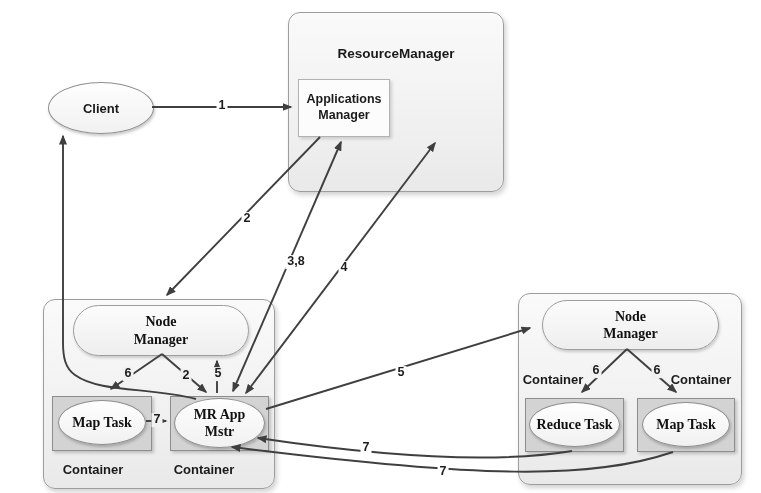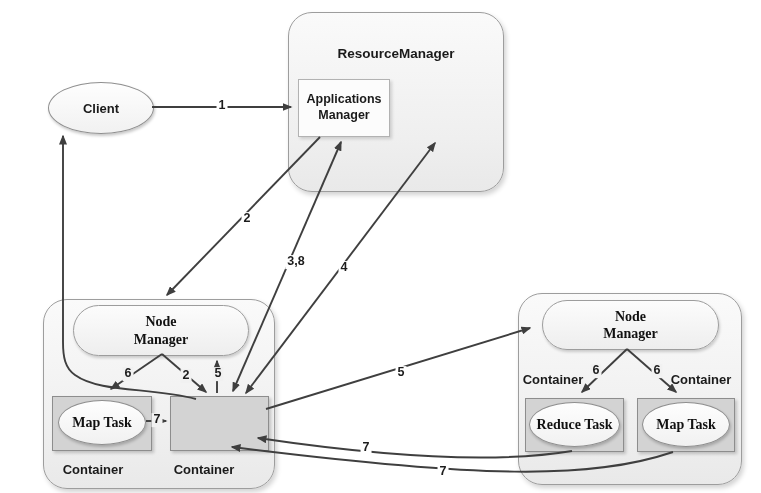--- a/index.html
+++ b/index.html
@@ -2,21 +2,21 @@
 <html><head>
 <meta charset="utf-8">
 <style>
   html,body{margin:0;padding:0;background:#ffffff;}
   .canvas{
     position:relative;width:761px;height:493px;background:#ffffff;overflow:hidden;
     font-family:"Liberation Sans",sans-serif;
   }
   
   .group{
-    position:absolute;border:1.6px solid #9d9d9d;border-radius:24px;
+    position:absolute;border:1.6px solid #9d9d9d;border-radius:12px;
     background:linear-gradient(180deg,#fafafa 0%,#efefef 70%,#e9e9e9 100%);
     box-shadow:2px 3px 5px rgba(0,0,0,0.18);
   }
   .group-title{
     position:absolute;width:100%;text-align:center;
     font-weight:bold;font-size:13.5px;color:#1a1a1a;
   }
   
   .inner-box{
     position:absolute;border:1.4px solid #b2b2b2;background:#fcfcfc;
@@ -81,20 +81,23 @@
 
   <div class="group" style="left:43px;top:299px;width:230px;height:188px;"></div>
   <div class="stadium" style="left:73px;top:305px;width:174px;height:49px;">
     <span class="serif-label wrap-70">Node Manager</span>
   </div>
   <div class="task-container" style="left:52px;top:396px;width:98px;height:53px;"></div>
   <div class="ellipse" style="left:58px;top:400px;width:86px;height:43px;">
     <span class="serif-label">Map Task</span>
   </div>
   <div class="task-container" style="left:170px;top:396px;width:97px;height:53px;"></div>
+  <div class="ellipse" style="left:174px;top:398px;width:89px;height:48px;">
+    <span class="serif-label wrap-60">MR App Mstr</span>
+  </div>
   <div class="container-label" style="left:93px;top:469px;">Container</div>
   <div class="container-label" style="left:204px;top:469px;">Container</div>
 
   <div class="group" style="left:518px;top:293px;width:222px;height:190px;"></div>
   <div class="stadium" style="left:542px;top:300px;width:175px;height:48px;">
     <span class="serif-label wrap-70">Node Manager</span>
   </div>
   <div class="task-container" style="left:525px;top:398px;width:97px;height:52px;"></div>
   <div class="ellipse" style="left:529px;top:402px;width:89px;height:43px;">
     <span class="serif-label">Reduce Task</span>

